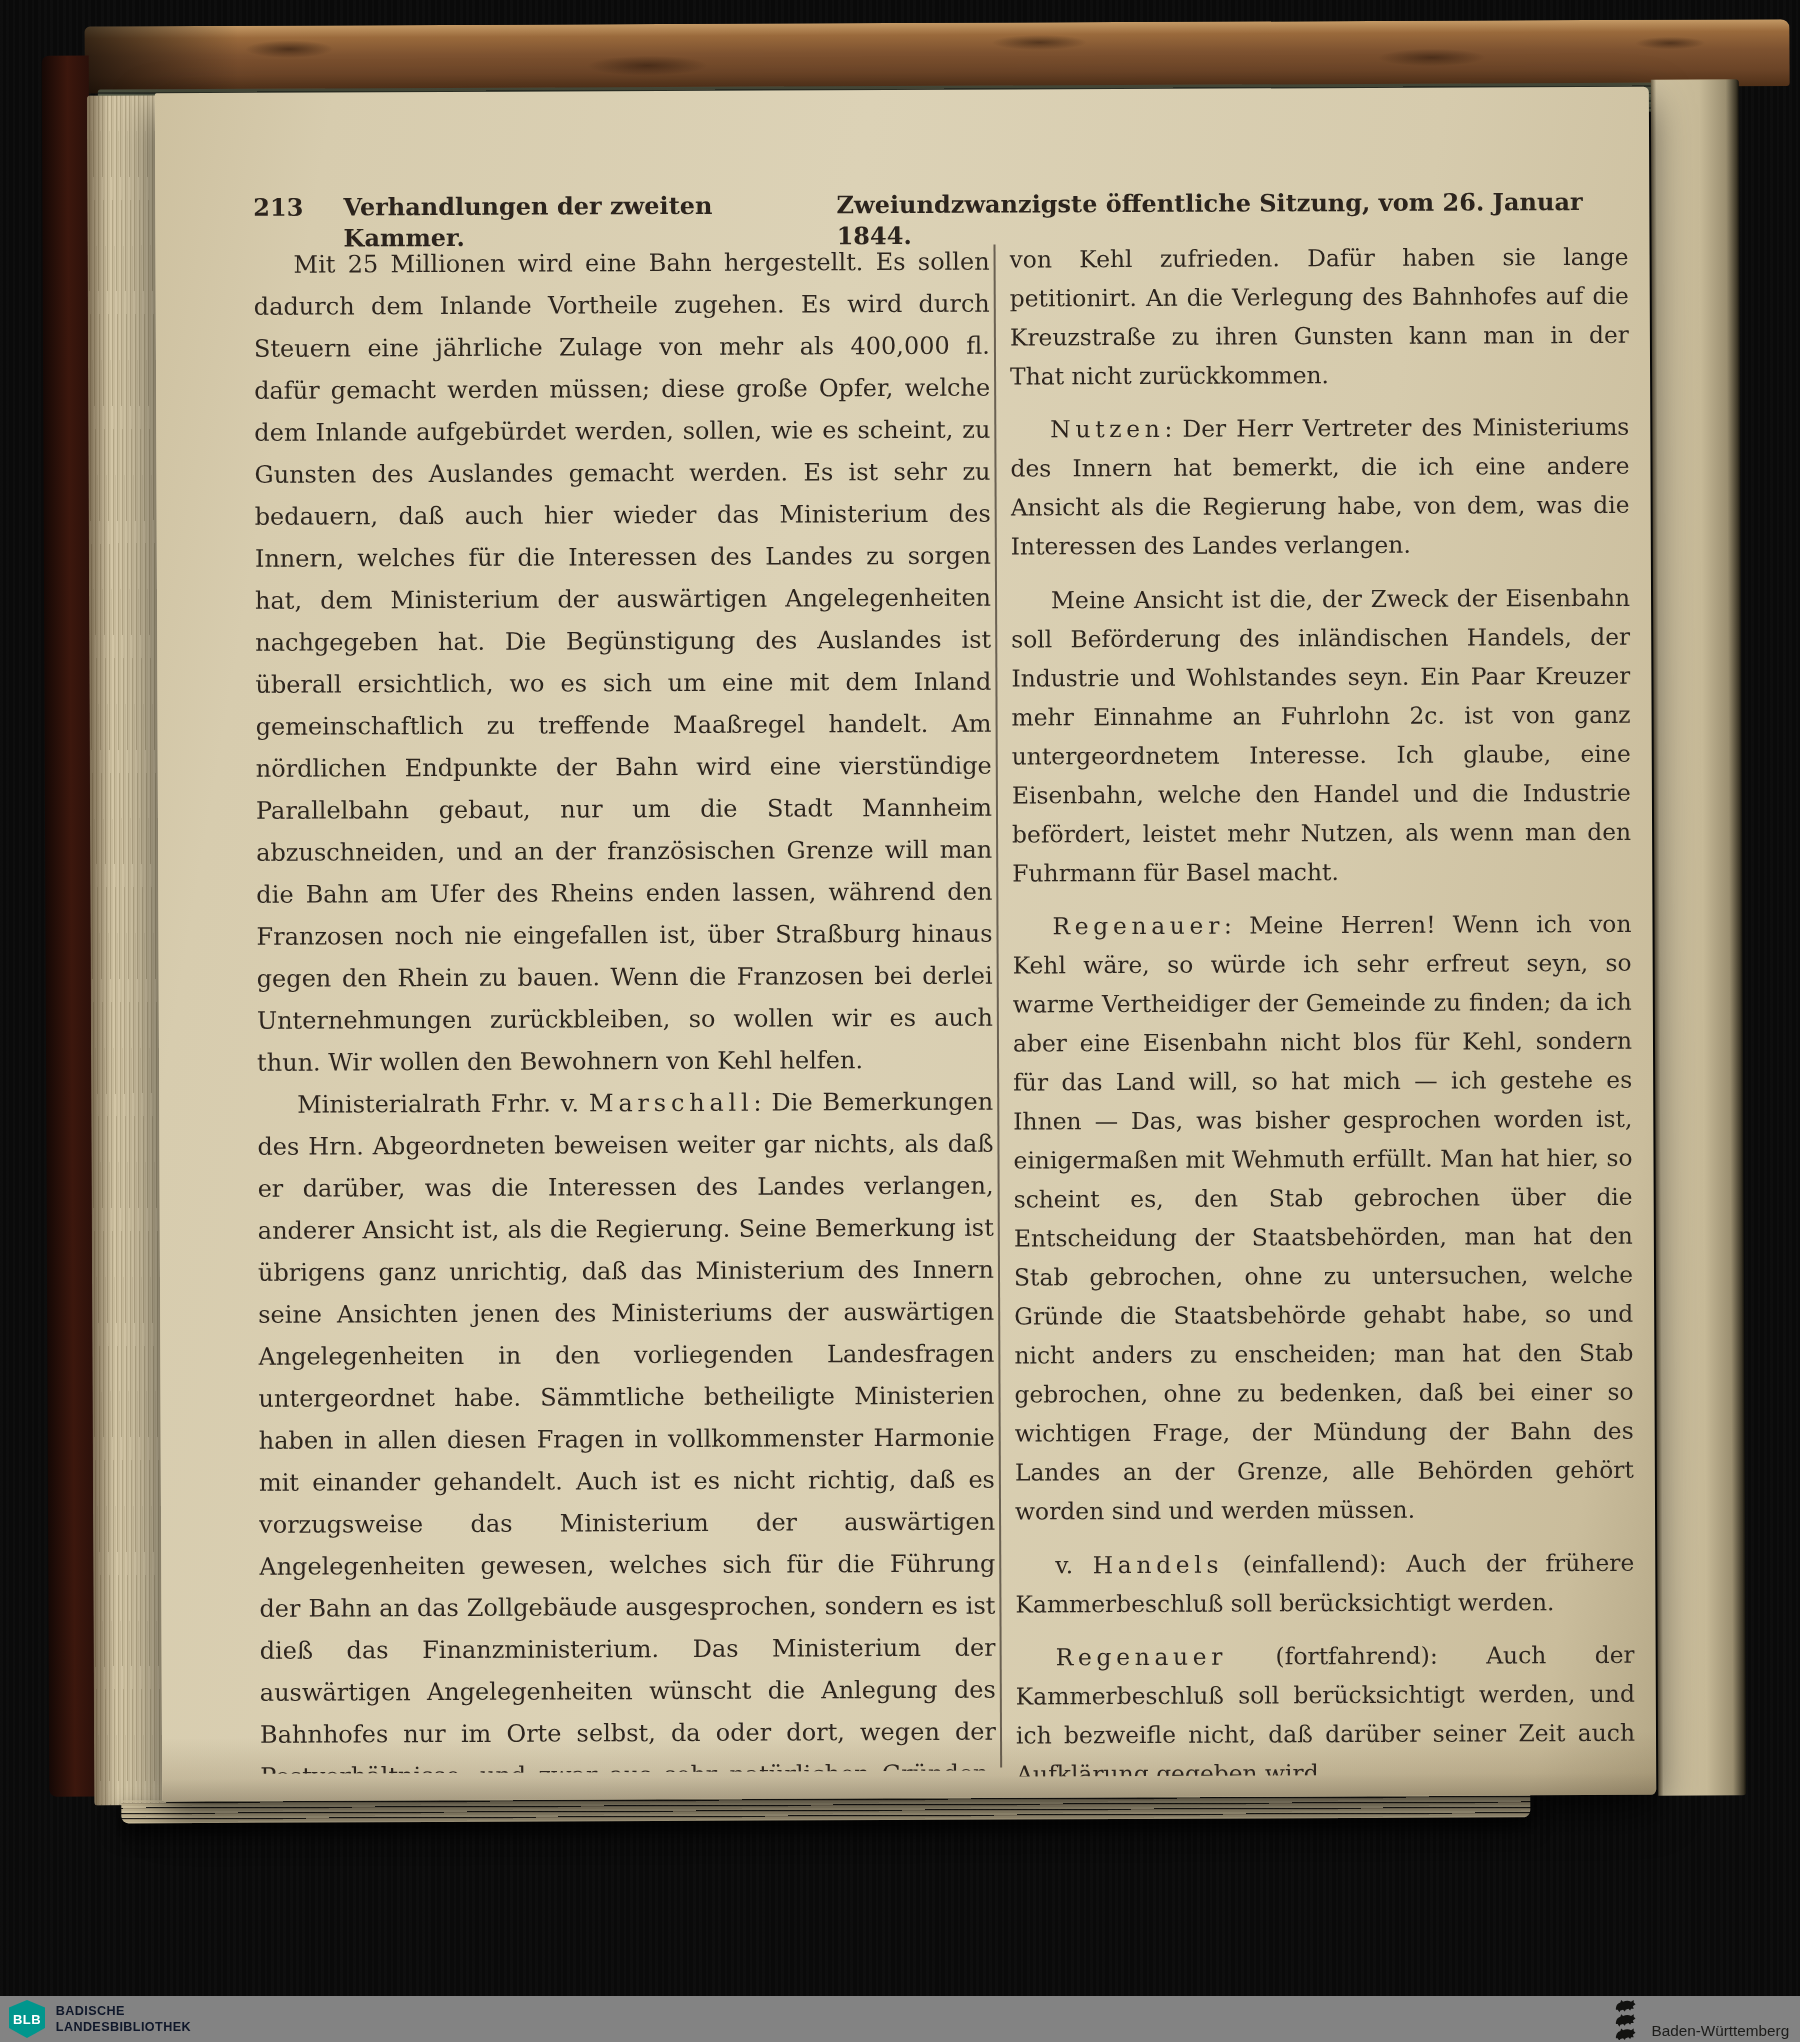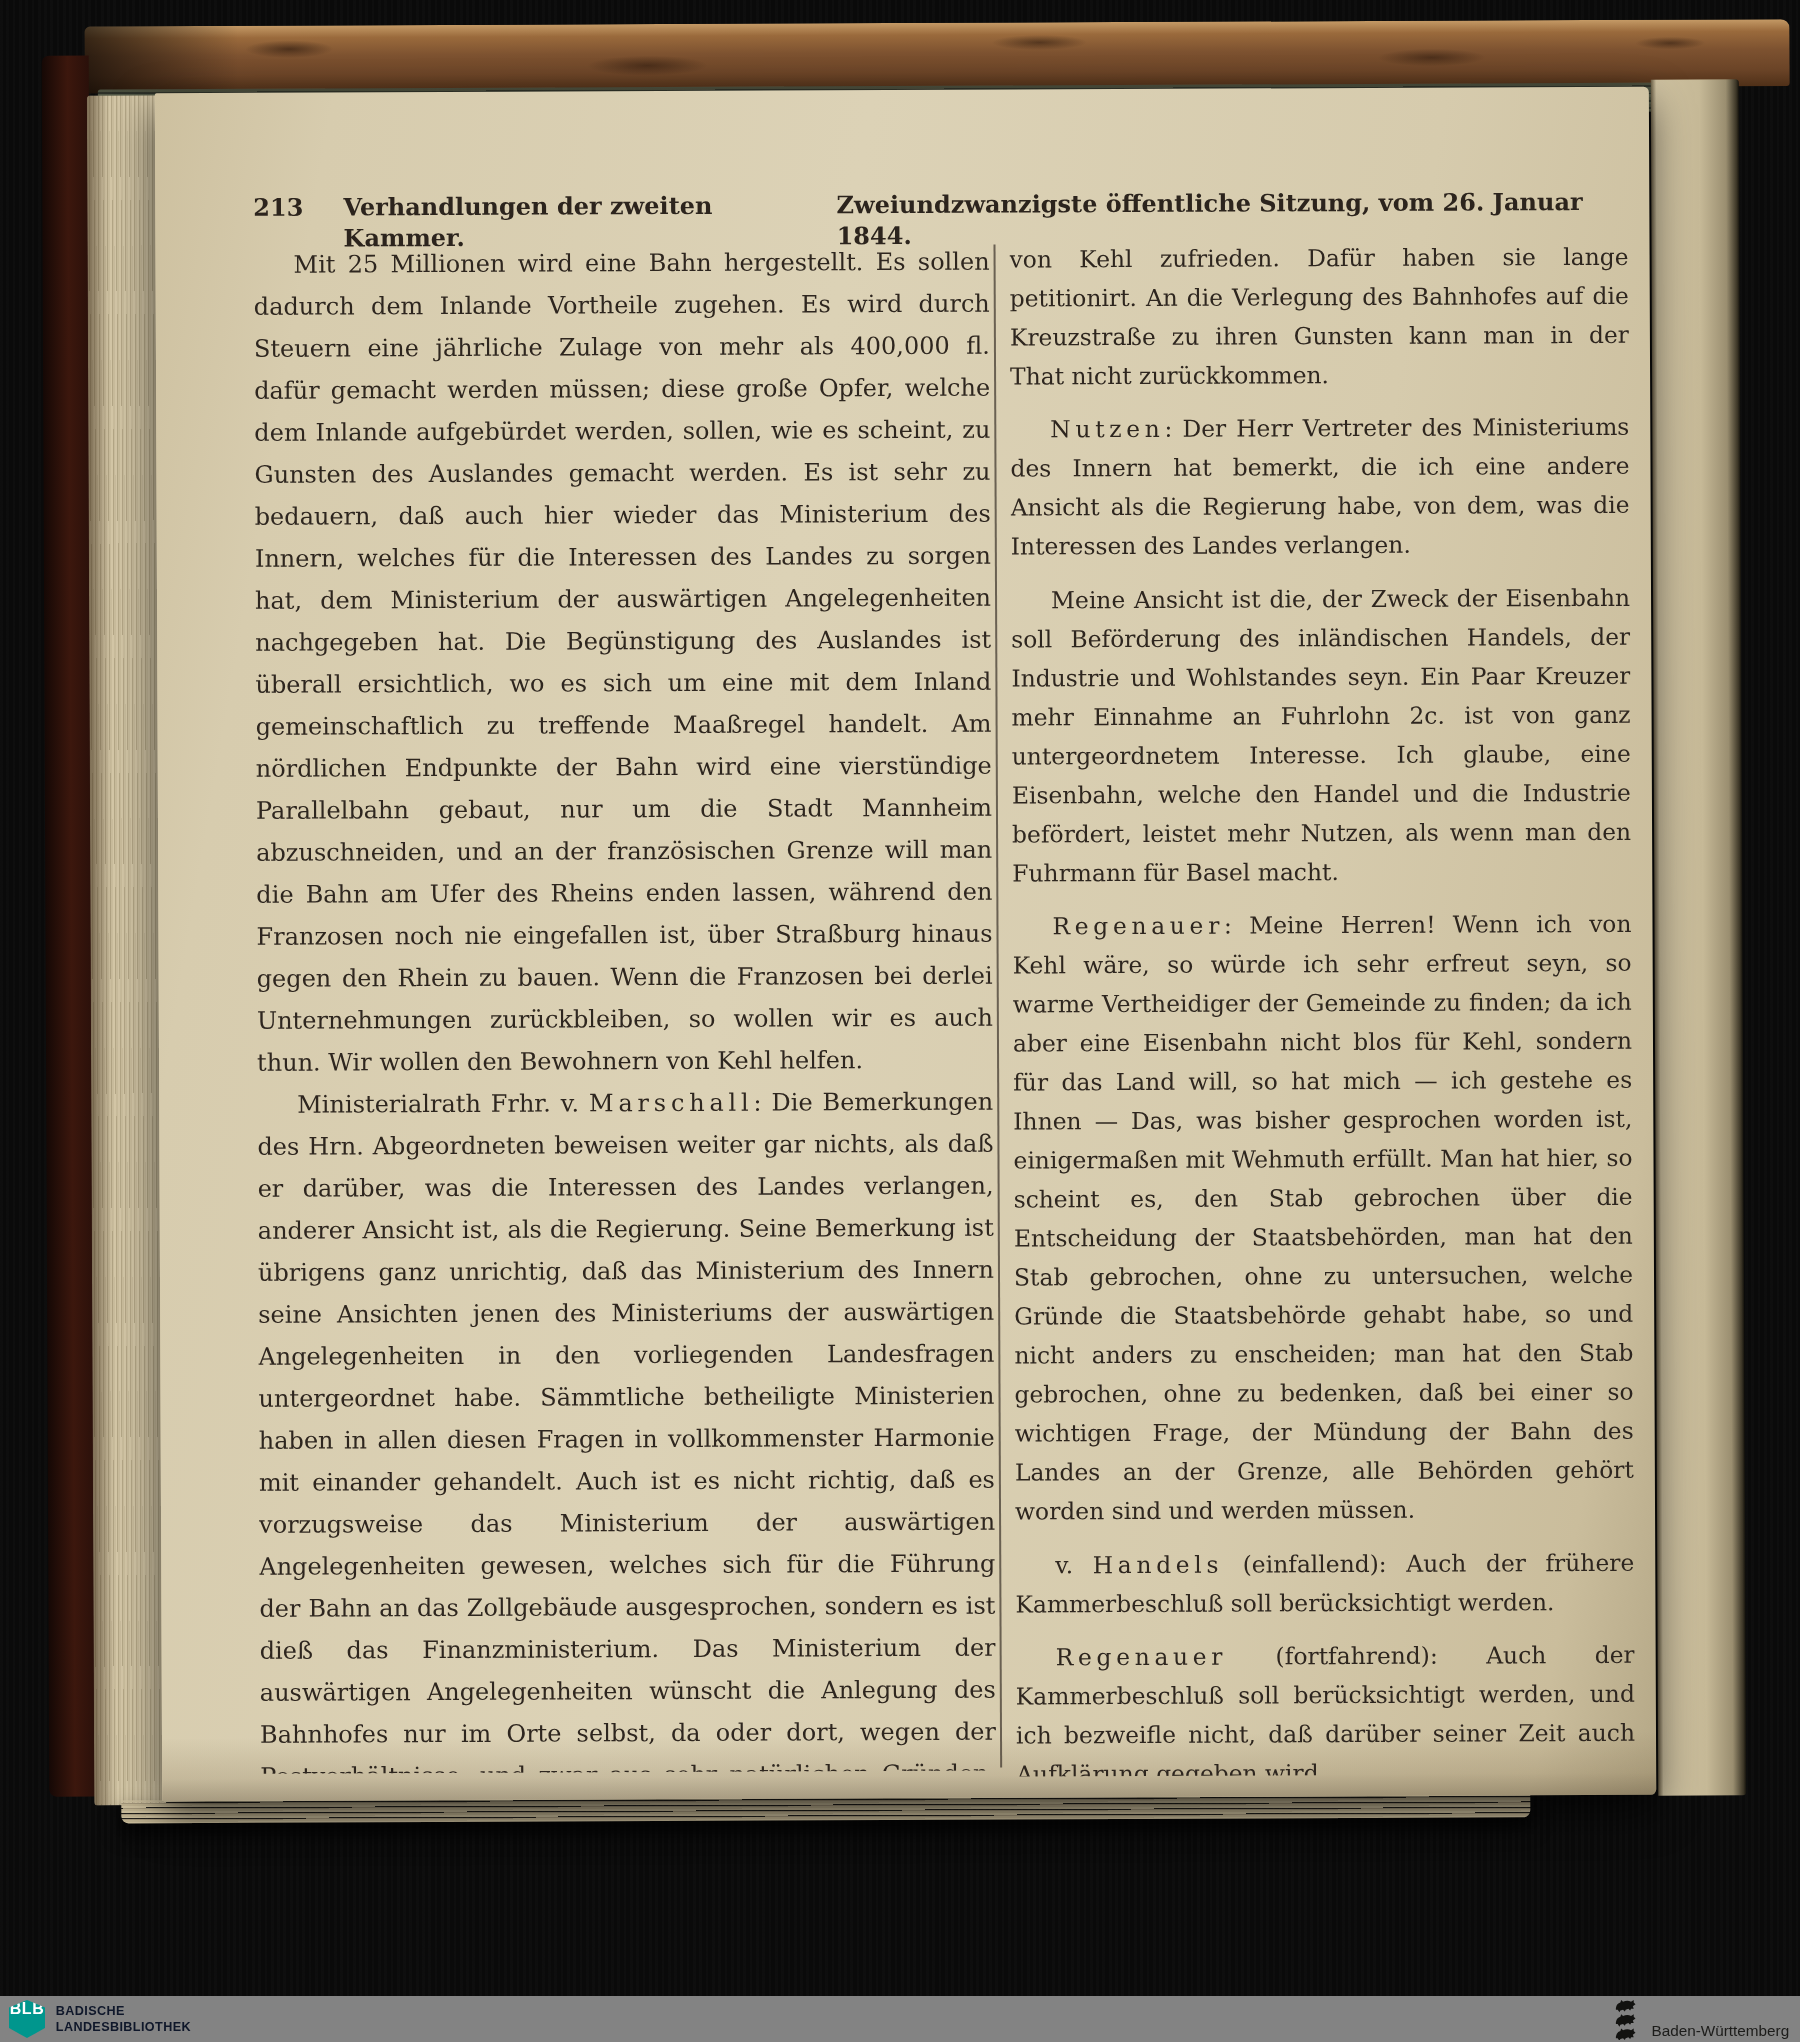--- a/index.html
+++ b/index.html
@@ -60,21 +60,21 @@
   .para{margin:0;}
   .col-right .para + .para{margin-top:14.4px;}
   .indent{text-indent:40px;}
   .speaker{letter-spacing:.2em;}
 
   
   .footer{position:absolute;left:0;top:1996px;width:1800px;height:46px;background:#838383;
     display:flex;align-items:center;font-family:"Liberation Sans","DejaVu Sans",sans-serif;}
   .blb-badge{width:36px;height:38px;margin-left:9px;flex:0 0 auto;background:#00968d;
     clip-path:polygon(50% 0,100% 20%,100% 74%,50% 100%,0 74%,0 20%);
-    display:flex;justify-content:center;color:#fff;font-weight:bold;font-size:16px;letter-spacing:0.5px;}
+    display:flex;align-items:center;justify-content:center;color:#fff;font-weight:bold;font-size:13px;letter-spacing:0.5px;}
   .lib-name{margin-left:10.8px;font-weight:bold;font-size:12.6px;line-height:16px;color:#0f172a;letter-spacing:0.4px;}
   .footer-right{margin-left:auto;margin-right:10.8px;display:flex;align-items:flex-end;gap:14px;}
   .bw-name{font-size:15.3px;color:#1c1c1a;}
 </style>
 </head>
 <body>
 
 <div class="canvas">
 
   <div class="book">

